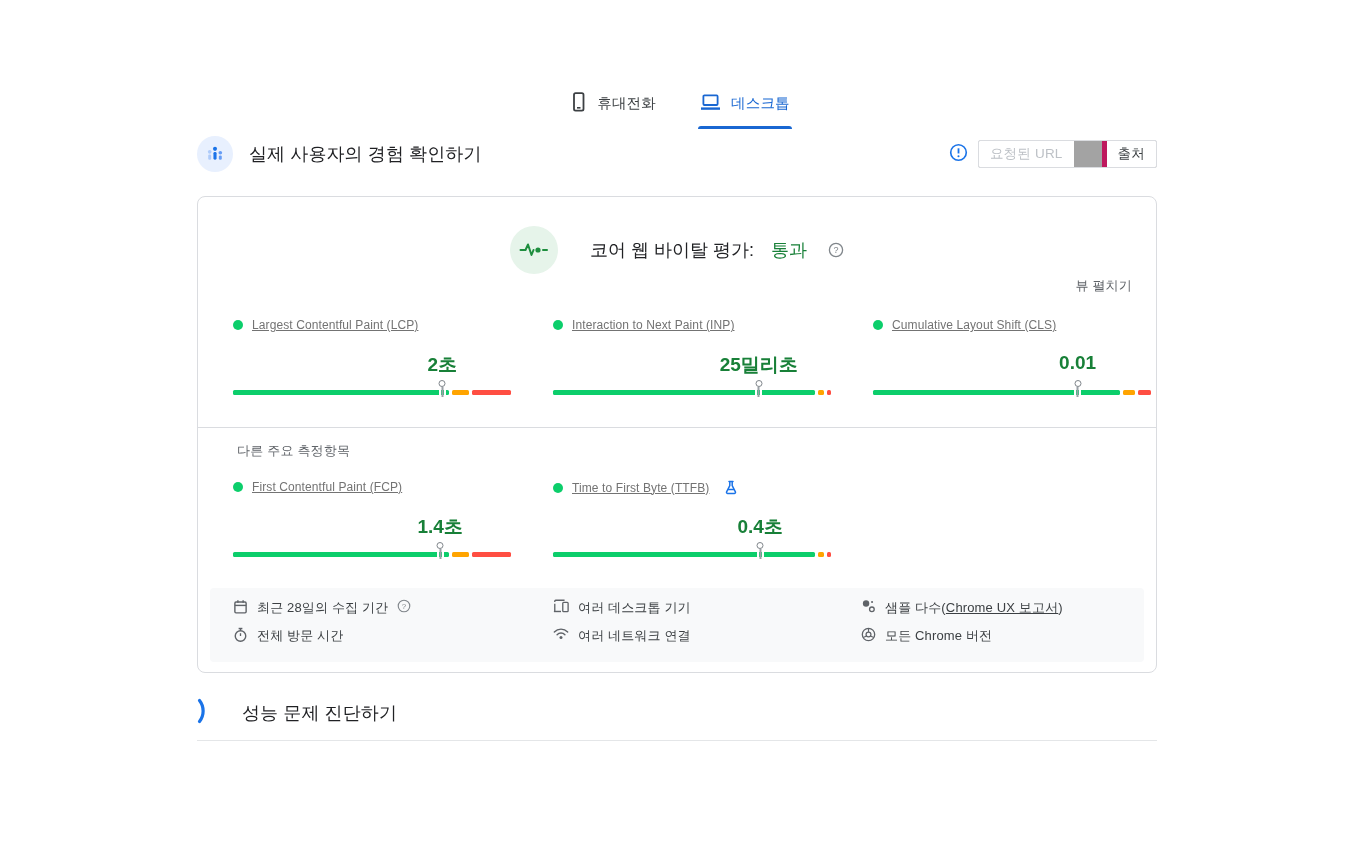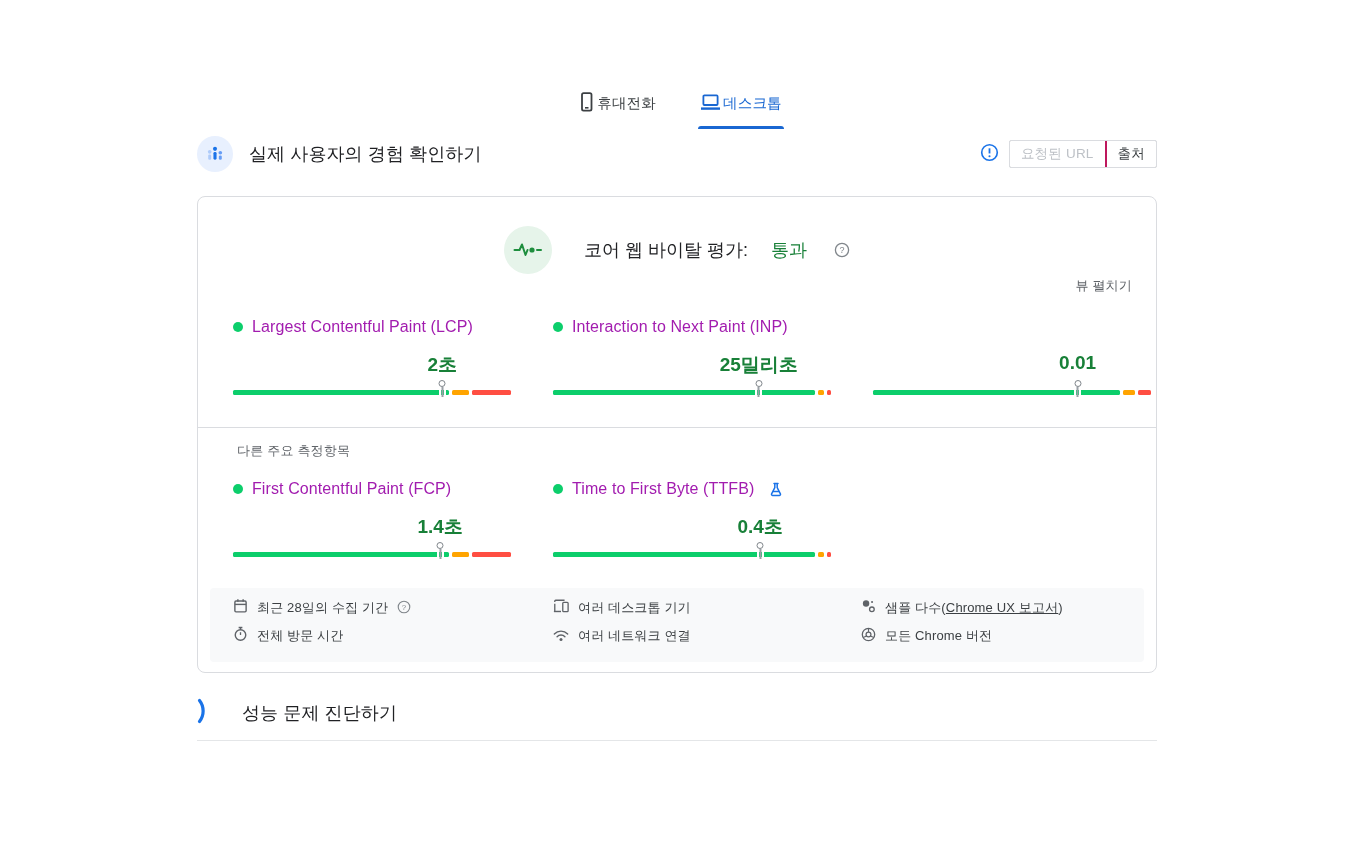--- a/index.html
+++ b/index.html
@@ -2,69 +2,69 @@
 <html><head>
 <meta charset="utf-8">
 <style>
   * { margin:0; padding:0; box-sizing:border-box; }
   html,body { background:#ffffff; }
   body { font-family:"Liberation Sans","DejaVu Sans",sans-serif; color:#202124; }
   .page { position:relative; width:1360px; height:860px; background:#fff; overflow:hidden; }
 
   
   .tabs { position:absolute; top:86px; left:0; width:100%; display:flex; justify-content:center; gap:40px; }
-  .tab { display:flex; align-items:center; gap:2px; padding:6px 2px 14px 2px; font-size:14.5px; font-weight:500;
+  .tab { display:flex; align-items:center; gap:10px; padding:6px 2px 14px 2px; font-size:14.5px; font-weight:500;
          letter-spacing:.2px; color:#3c4043; cursor:pointer; position:relative;justify-content:flex-end; }
   .tab.active { color:#1967d2; }
   .tab.active::after { content:""; position:absolute; left:0; right:0; bottom:0; height:3px; background:#1967d2; border-radius:3px 3px 0 0; }
 
   
   .section-header { position:absolute; top:136px; left:197px; width:960px; display:flex; align-items:center; justify-content:space-between; }
   .sh-left { display:flex; align-items:center; gap:16px; }
   .sh-icon { width:36px; height:36px; border-radius:50%; background:#e8f0fe; display:flex; align-items:center; justify-content:center; }
   .sh-title { font-size:18px; font-weight:500; color:#202124; letter-spacing:.1px; }
   .sh-right { display:flex; align-items:center; gap:10px; }
-  .toggle-group { display:flex; border:1px solid #dadce0; border-radius:2px; overflow:hidden; background:#a3a3a3; }
+  .toggle-group { display:flex; border:1px solid #dadce0; border-radius:2px; overflow:hidden; background:#a3a3a3;gap:28px; }
   .toggle-btn { padding:4px 11px; font-size:13.5px; background:#fff; border:none; cursor:pointer; letter-spacing:.2px;
                 font-family:inherit; }
   .toggle-btn.dim { color:#bdc1c6; }
-  .toggle-btn.sel { color:#3c4043; font-weight:500; border-left:2px solid #be185d; }
+  .toggle-btn.sel { color:#3c4043; font-weight:500; border-left:5px solid #be185d; }
 
   
   .card { position:absolute; top:196px; left:197px; width:960px; height:477px; background:#fff;
           border:1px solid #dadce0; border-radius:8px; }
   .cwv-row { position:absolute; top:29px; left:0; width:100%; display:flex; align-items:center; justify-content:center; gap:20px; }
   .cwv-circle { width:48px; height:48px; border-radius:50%; background:#e6f4ea; display:flex; align-items:center; justify-content:center; }
-  .cwv-text { font-size:18px; font-weight:500; color:#202124; display:flex; align-items:center; gap:23px;margin-left:12px; }
+  .cwv-text { font-size:18px; font-weight:500; color:#202124; display:flex; align-items:center; gap:17px;margin-left:12px; }
   .cwv-status { color:#188038; font-weight:500; }
   .help-ic { display:inline-flex; margin-left:4px; }
   .expand-link { position:absolute; top:80px; right:24px; font-size:13px; color:#5f6368; cursor:pointer; letter-spacing:.2px; }
 
   
   .metric-col { position:absolute; width:278px; height:86px; }
   .m-head { display:flex; align-items:center; gap:9px; }
   .m-dot { width:10px; height:10px; border-radius:50%; background:#0cce6b; flex:none; }
-  .m-label { font-size:16px; color:#a21caf; cursor:pointer; letter-spacing:.1px; }
+  .m-label { font-size:12px; color:#737373; text-decoration:underline; cursor:pointer; letter-spacing:.1px; }
   .m-flask { display:inline-flex; margin-left:6px; }
   .m-value { position:absolute; top:34px; transform:translateX(-50%); font-size:19px; font-weight:700; color:#188038; white-space:nowrap; }
   .bar { position:absolute; left:0; right:0; top:62px; height:18px; }
   .segs { position:absolute; left:0; right:0; top:10px; height:5px; display:flex; column-gap:3px; }
   .seg { flex-grow:1; flex-basis:0; border-radius:1.5px; }
   .marker { position:absolute; top:0; width:9px; height:18px; transform:translateX(-50%); }
   .marker .m-circ { width:7px; height:7px; border:1.5px solid #80868b; border-radius:50%; background:#fff; margin:0 auto; }
   .marker .m-stem { position:absolute; top:7px; left:50%; transform:translateX(-50%); width:2px; height:10px;
                     background:#9aa0a6; box-shadow:-2.5px 0 0 #fff, 2.5px 0 0 #fff; }
 
   .card-divider { position:absolute; top:230px; left:0; right:0; border-top:1px solid #dadce0; }
   .other-label { position:absolute; top:245px; left:11px; font-size:13px; color:#5f6368; letter-spacing:.2px;margin-left:28px; }
 
   
   .card-footer { position:absolute; left:12px; right:12px; top:391px; height:74px; background:#f8f9fa; border-radius:4px; }
   .cf-col { position:absolute; top:11px; display:flex; flex-direction:column; gap:10px; }
-  .cf-item { display:flex; align-items:flex-end; gap:9px; font-size:13px; color:#3c4043; letter-spacing:.15px; height:18px; }
+  .cf-item { display:flex; align-items:flex-start; gap:9px; font-size:13px; color:#3c4043; letter-spacing:.15px; height:18px; }
   .cf-item svg { flex:none; }
   .cf-link { color:#3c4043; text-decoration:underline; cursor:pointer; }
 
   
   .diagnose { position:absolute; top:698px; left:197px; width:960px; display:flex; align-items:center; gap:30px; }
   .diag-title { font-size:18px; font-weight:500; color:#202124; letter-spacing:.1px; }
   .bottom-divider { position:absolute; top:740px; left:197px; width:960px; border-top:1px solid #e4e6e8; }
 </style>
 </head>
 <body>
@@ -178,20 +178,24 @@
             <div class="seg sr" style="flex-grow: 1.5; background: rgb(255, 78, 66);"></div>
           </div>
         <div class="marker" style="left: 74%;">
             <div class="m-circ"></div>
             <div class="m-stem"></div>
           </div>
       </div>
     </div>
 
     <div class="metric-col" style="left:675px; top:121px;">
+      <div class="m-head">
+        <span class="m-dot"></span>
+        <span class="m-label">Cumulative Layout Shift (CLS)</span>
+      </div>
       <div class="m-value" style="left: 73.6%;">0.01</div>
       <div class="bar">
         <div class="segs">
             <div class="seg sg" style="flex-grow: 88; background: rgb(12, 206, 107);"></div>
             <div class="seg sy" style="flex-grow: 4.2; background: rgb(255, 164, 0);"></div>
             <div class="seg sr" style="flex-grow: 4.8; background: rgb(255, 78, 66);"></div>
           </div>
         <div class="marker" style="left: 73.6%;">
             <div class="m-circ"></div>
             <div class="m-stem"></div>

